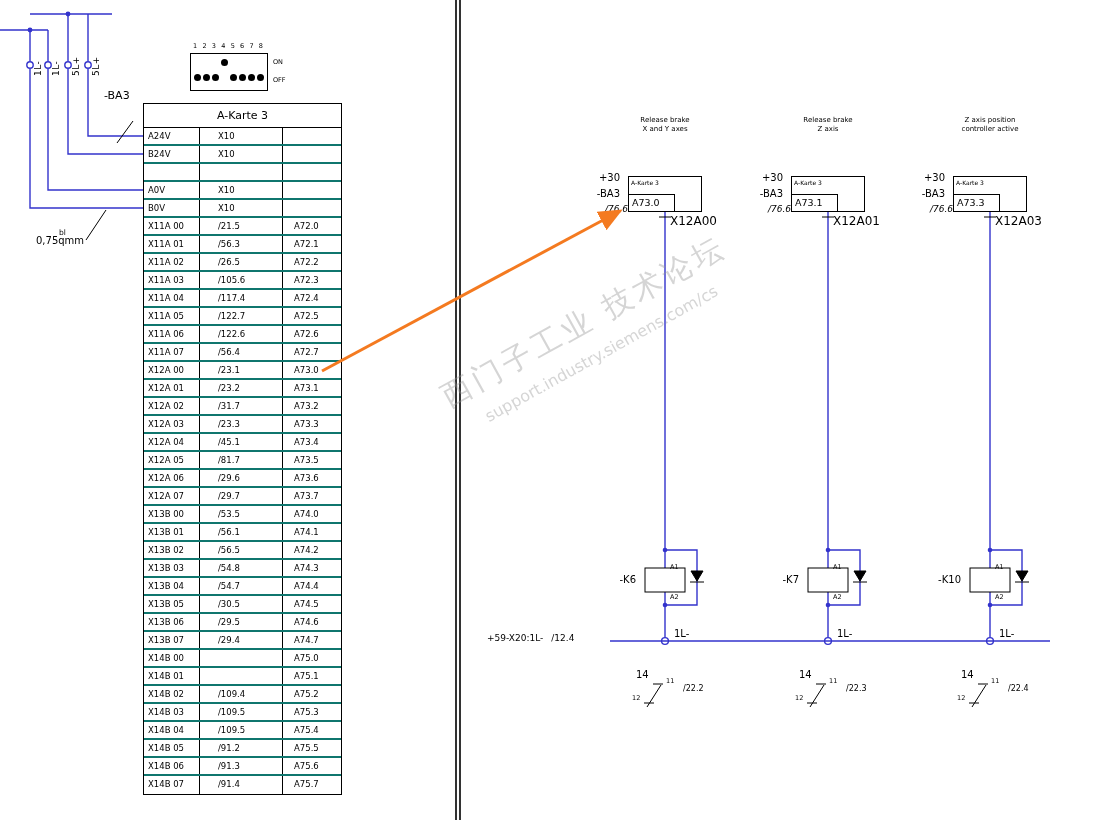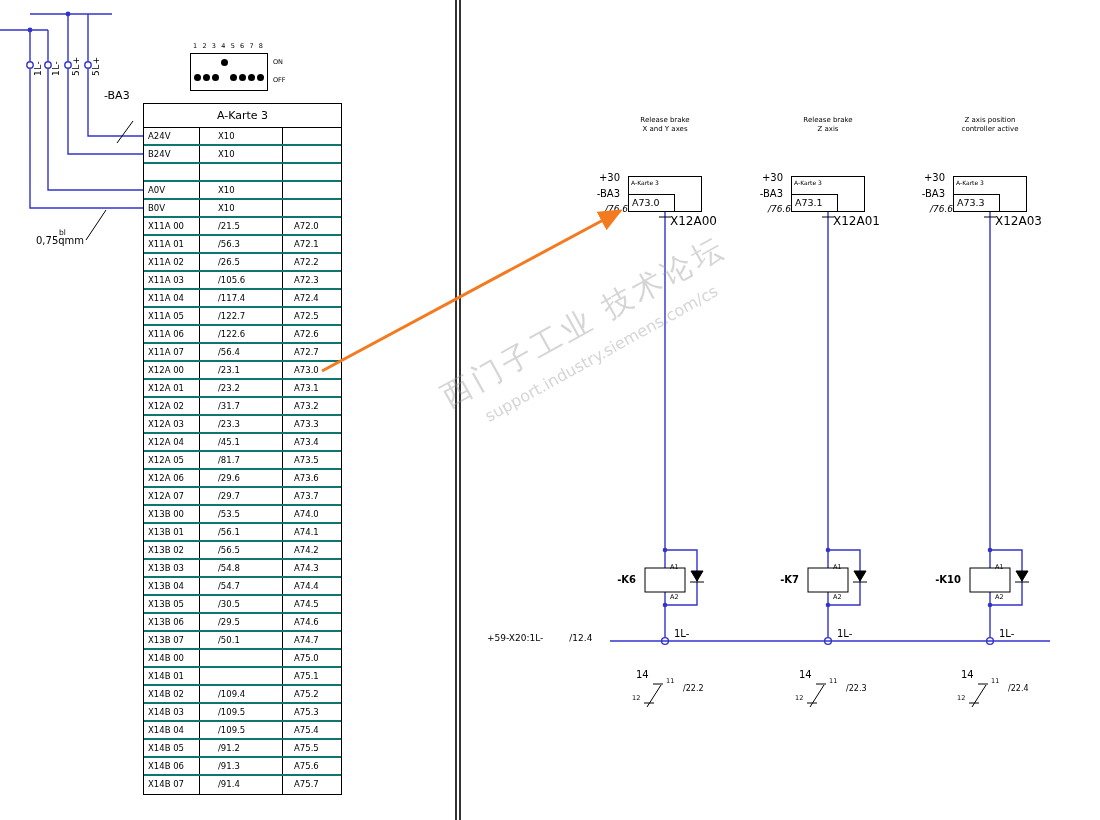--- a/index.html
+++ b/index.html
@@ -38,28 +38,28 @@
   .b-caption{position:absolute;top:116px;left:0;width:230px;text-align:center;font-size:7px;line-height:1.35;}
   .b-plus{position:absolute;left:0;top:172px;width:70px;text-align:right;font-size:10px;}
   .b-dev{position:absolute;left:0;top:188px;width:70px;text-align:right;font-size:10px;}
   .b-ref{position:absolute;left:8px;top:204px;width:70px;text-align:right;font-size:9px;font-style:italic;}
   .b-box{position:absolute;left:78px;top:176px;width:74px;height:36px;border:1px solid #000;box-sizing:border-box;background:#fff;}
   .b-box-title{position:absolute;left:2px;top:2px;font-size:6px;}
   .b-box-addr{position:absolute;left:0;bottom:0;width:46px;height:17px;border-top:1px solid #000;border-right:1px solid #000;box-sizing:border-box;font-size:9.5px;line-height:16px;padding-left:3px;}
   .b-term{position:absolute;left:120px;top:214px;font-size:12px;}
   .b-a1{position:absolute;left:120px;top:555px;font-size:6.5px;margin-top:8px;}
   .b-a2{position:absolute;left:120px;top:593px;font-size:6.5px;}
-  .b-relay{position:absolute;left:0;top:574px;width:86px;text-align:right;font-size:10px;font-weight:bold;}
+  .b-relay{position:absolute;left:0;top:574px;width:86px;text-align:right;font-size:10px;}
   .b-1l{position:absolute;left:124px;top:628px;font-size:10px;}
   .b-c14{position:absolute;left:86px;top:669px;font-size:10px;}
   .b-c11{position:absolute;left:116px;top:677px;font-size:6.5px;}
   .b-c12{position:absolute;left:82px;top:694px;font-size:6.5px;}
   .b-cref{position:absolute;left:133px;top:684px;font-size:8px;}
 
-  .bus-label{position:absolute;left:487px;top:633px;font-size:9px;display:flex;gap:26px;z-index:5;}
+  .bus-label{position:absolute;left:487px;top:633px;font-size:9px;display:flex;gap:8px;z-index:5;}
 
   
   .watermark{position:absolute;left:350px;top:300px;width:480px;transform:rotate(-29deg);
              text-align:center;color:rgba(150,150,150,.4);z-index:10;pointer-events:none;}
   .wm1{font-size:30px;letter-spacing:4px;}
   .wm2{font-size:16px;margin-top:6px;}
 
   .gsvg{position:absolute;left:0;top:0;z-index:20;pointer-events:none;}
 </style>
 </head>
@@ -302,21 +302,21 @@
   </div>
 
   <div class="trow">
     <div class="c c1">X13B 06</div>
     <div class="c c2">/29.5</div>
     <div class="c c3">A74.6</div>
   </div>
 
   <div class="trow">
     <div class="c c1">X13B 07</div>
-    <div class="c c2">/50.1</div>
+    <div class="c c2">/29.4</div>
     <div class="c c3">A74.7</div>
   </div>
 
   <div class="trow">
     <div class="c c1">X14B 00</div>
     <div class="c c2"></div>
     <div class="c c3">A75.0</div>
   </div>
 
   <div class="trow">

